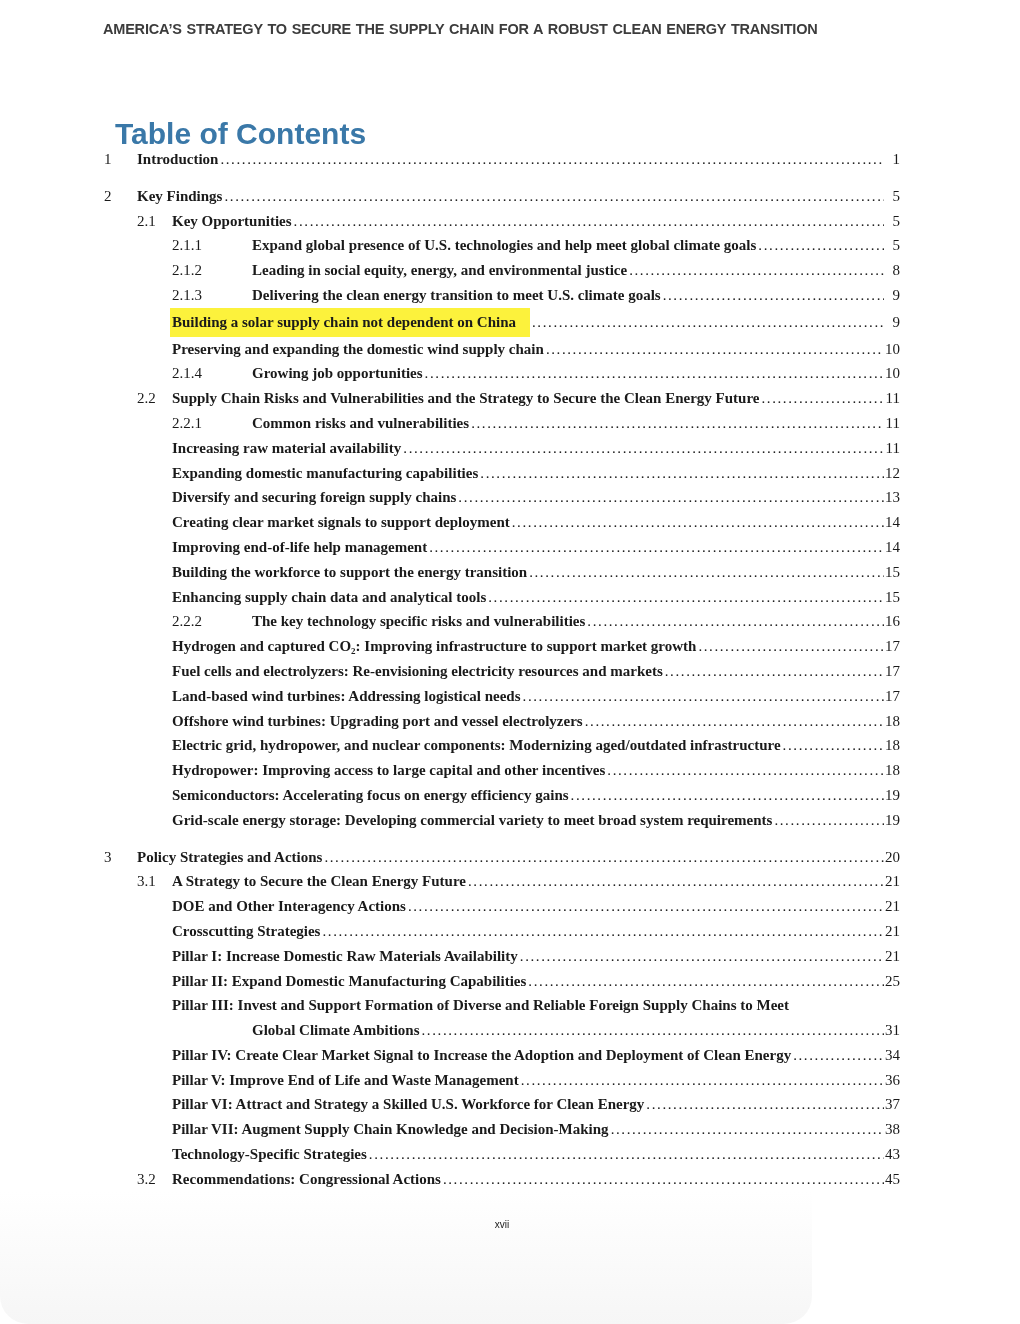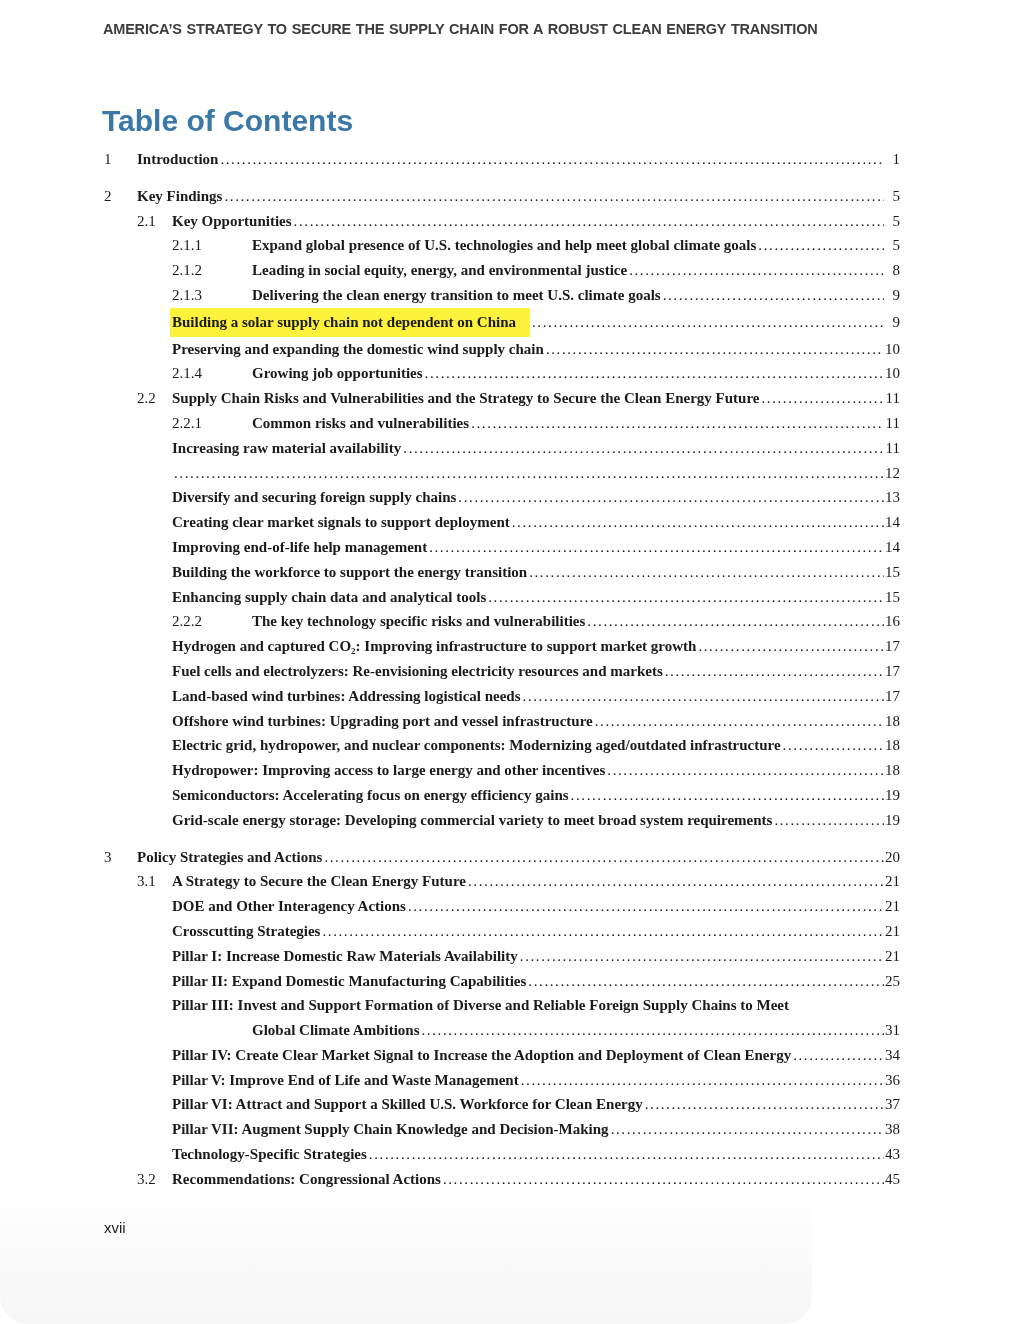--- a/index.html
+++ b/index.html
@@ -14,21 +14,21 @@
     background:linear-gradient(to bottom,#ffffff 0%,#ffffff 90%,#f6f6f6 100%);
     border-radius:28px;
   }
   .header{
     position:absolute;left:103px;top:21px;width:820px;
     font-family:"Liberation Sans", sans-serif;
     font-weight:bold;font-size:14.5px;letter-spacing:-0.2px;word-spacing:1px;
     color:#3c3c3c;
   }
   .title{
-    position:absolute;left:102px;top:104px;margin:0;
+    position:absolute;left:102px;top:104px;margin:13px;
     font-family:"Liberation Sans", sans-serif;
     font-weight:bold;font-size:30px;letter-spacing:0px;
   }
   .toc{
     position:absolute;left:104px;top:147px;width:796px;
     font-size:15px;color:#1a1a1a;
   }
   .row{
     display:flex;align-items:baseline;line-height:24.8px;
   }
@@ -48,22 +48,22 @@
   .leader{
     flex:1;min-width:10px;overflow:hidden;white-space:nowrap;
     padding-left:2px;
   }
   .leader::after{
     content:"................................................................................................................................................................................................................................................................................................................................................................................................................";
     letter-spacing:1.6px;
   }
   .pageno{flex:none;min-width:16px;text-align:right;}
   .pagenum{
-    position:absolute;left:104px;top:1219px;width:796px;text-align:left;
-    font-family:"Liberation Sans", sans-serif;font-size:15px;color:#202020;
+    position:absolute;left:104px;top:1219px;width:796px;text-align:center;
+    font-family:"Liberation Sans", sans-serif;font-size:10px;color:#202020;
   }
 </style>
 </head>
 <body>
 
 <div class="page">
   <div class="header">AMERICA’S STRATEGY TO SECURE THE SUPPLY CHAIN FOR A ROBUST CLEAN ENERGY TRANSITION</div>
   <h1 class="title" style="color: rgb(58, 120, 168);">Table of Contents</h1>
   <div class="toc" id="toc">
       <div class="row l0">
@@ -129,20 +129,21 @@
         <span class="txt">Common risks and vulnerabilities</span>
         <span class="leader"></span>
         <span class="pageno">11</span>
       </div>
       <div class="row l2u">
         <span class="txt">Increasing raw material availability</span>
         <span class="leader"></span>
         <span class="pageno">11</span>
       </div>
       <div class="row l2u">
+        <span class="txt">Expanding domestic manufacturing capabilities</span>
         <span class="leader"></span>
         <span class="pageno">12</span>
       </div>
       <div class="row l2u">
         <span class="txt">Diversify and securing foreign supply chains</span>
         <span class="leader"></span>
         <span class="pageno">13</span>
       </div>
       <div class="row l2u">
         <span class="txt">Creating clear market signals to support deployment</span>
@@ -179,31 +180,31 @@
         <span class="txt">Fuel cells and electrolyzers: Re-envisioning electricity resources and markets</span>
         <span class="leader"></span>
         <span class="pageno">17</span>
       </div>
       <div class="row l2u">
         <span class="txt">Land-based wind turbines: Addressing logistical needs</span>
         <span class="leader"></span>
         <span class="pageno">17</span>
       </div>
       <div class="row l2u">
-        <span class="txt">Offshore wind turbines: Upgrading port and vessel infrastructure</span>
+        <span class="txt">Offshore wind turbines: Upgrading port and vessel electrolyzers</span>
         <span class="leader"></span>
         <span class="pageno">18</span>
       </div>
       <div class="row l2u">
         <span class="txt">Electric grid, hydropower, and nuclear components: Modernizing aged/outdated infrastructure</span>
         <span class="leader"></span>
         <span class="pageno">18</span>
       </div>
       <div class="row l2u">
-        <span class="txt">Hydropower: Improving access to large energy and other incentives</span>
+        <span class="txt">Hydropower: Improving access to large capital and other incentives</span>
         <span class="leader"></span>
         <span class="pageno">18</span>
       </div>
       <div class="row l2u">
         <span class="txt">Semiconductors: Accelerating focus on energy efficiency gains</span>
         <span class="leader"></span>
         <span class="pageno">19</span>
       </div>
       <div class="row l2u">
         <span class="txt">Grid-scale energy storage: Developing commercial variety to meet broad system requirements</span>
@@ -254,21 +255,21 @@
         <span class="txt">Pillar IV: Create Clear Market Signal to Increase the Adoption and Deployment of Clean Energy</span>
         <span class="leader"></span>
         <span class="pageno">34</span>
       </div>
       <div class="row l2u">
         <span class="txt">Pillar V: Improve End of Life and Waste Management</span>
         <span class="leader"></span>
         <span class="pageno">36</span>
       </div>
       <div class="row l2u">
-        <span class="txt">Pillar VI: Attract and Support a Skilled U.S. Workforce for Clean Energy</span>
+        <span class="txt">Pillar VI: Attract and Strategy a Skilled U.S. Workforce for Clean Energy</span>
         <span class="leader"></span>
         <span class="pageno">37</span>
       </div>
       <div class="row l2u">
         <span class="txt">Pillar VII: Augment Supply Chain Knowledge and Decision-Making</span>
         <span class="leader"></span>
         <span class="pageno">38</span>
       </div>
       <div class="row l2u">
         <span class="txt">Technology-Specific Strategies</span>

